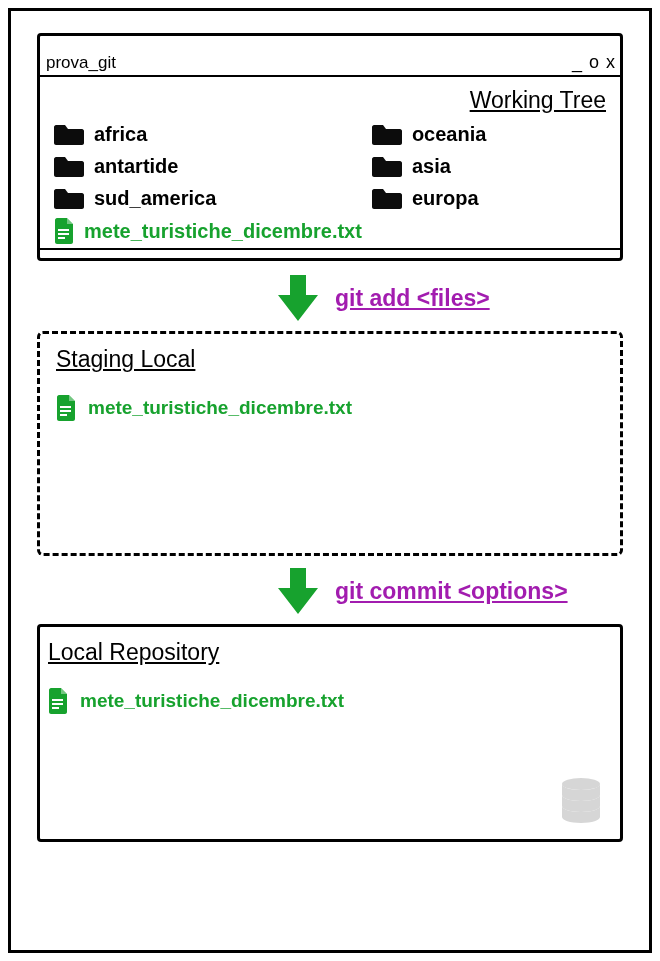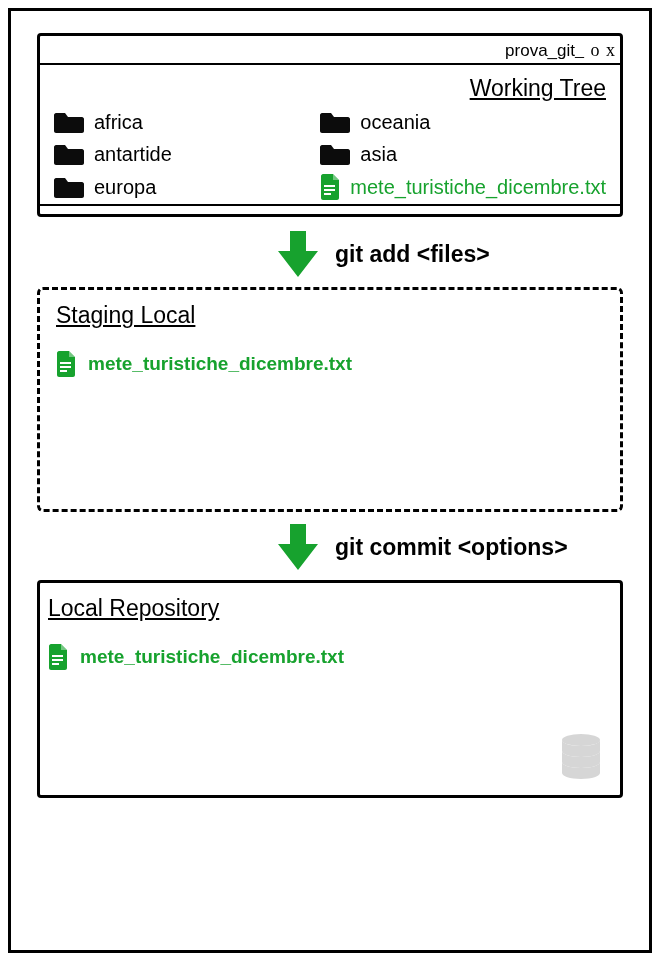--- a/index.html
+++ b/index.html
@@ -18,54 +18,54 @@
     position: relative;
   }
   .window {
     border: 3px solid #000;
     border-radius: 4px;
     margin-bottom: 12px;
   }
   .titlebar {
     border-bottom: 2px solid #000;
     display: flex;
-    justify-content: flex-end;
+    justify-content: space-between;
     align-items: center;
-    padding: 4px 4px 2px 6px;
+    padding: 16px 4px 2px 6px;
     font-size: 17px;
   }
-  .win-controls { font-size: 18px; letter-spacing: 1px; font-family: Liberation Serif, serif; }
+  .win-controls { font-size: 18px; letter-spacing: 1px; font-family: Liberation Sans, sans-serif; }
   .win-body { padding: 10px 14px 4px 14px; }
   .wt-heading {
     text-align: right;
     text-decoration: underline;
     font-size: 23px;
     margin-bottom: 8px;
   }
   .file-grid {
     display: grid;
     grid-template-columns: 1fr 1fr;
     column-gap: 10px;
     row-gap: 8px;
     font-size: 20px;
   }
-  .file-item { display: flex; align-items: center; gap: 10px; }
+  .file-item { display: flex; align-items: center; gap: 10px; font-weight: bold; }
   .file-item.green { color: #17a22e; }
   .folder-icon { width: 30px; height: 24px; flex-shrink: 0; }
   .doc-icon { width: 20px; height: 26px; flex-shrink: 0; }
   .win-statusbar { border-top: 2px solid #000; height: 10px; }
   .arrow-row {
     display: flex;
     align-items: center;
     gap: 14px;
     padding-left: 238px;
     margin: 2px 0 8px 0;
   }
   .arrow-icon { width: 46px; height: 50px; }
-  .cmd-text { color: #000000; font-weight: bold; font-size: 23px; }
+  .cmd-text { color: #a21caf; font-weight: bold; font-size: 23px; text-decoration: underline; }
   .staging-box {
     border: 3px dashed #000;
     border-radius: 6px;
     padding: 12px 16px 16px 16px;
     height: 225px;
     margin-bottom: 10px;
   }
   .box-heading {
     text-decoration: underline;
     font-size: 23px;
@@ -126,20 +126,26 @@
               <path fill="#0c0c0c" d="M2 3h9l3 4h14c1 0 2 1 2 2v12c0 1-1 2-2 2H2c-1 0-2-1-2-2V5c0-1 1-2 2-2z"></path>
             </svg>
           <span>antartide</span>
         </div>
 
         <div class="file-item">
           <svg class="folder-icon" viewBox="0 0 30 24">
               <path fill="#0c0c0c" d="M2 3h9l3 4h14c1 0 2 1 2 2v12c0 1-1 2-2 2H2c-1 0-2-1-2-2V5c0-1 1-2 2-2z"></path>
             </svg>
           <span>asia</span>
+        </div>
+        <div class="file-item">
+          <svg class="folder-icon" viewBox="0 0 30 24">
+              <path fill="#0c0c0c" d="M2 3h9l3 4h14c1 0 2 1 2 2v12c0 1-1 2-2 2H2c-1 0-2-1-2-2V5c0-1 1-2 2-2z"></path>
+            </svg>
+          <span>sud_america</span>
         </div>
 
         <div class="file-item">
           <svg class="folder-icon" viewBox="0 0 30 24">
               <path fill="#0c0c0c" d="M2 3h9l3 4h14c1 0 2 1 2 2v12c0 1-1 2-2 2H2c-1 0-2-1-2-2V5c0-1 1-2 2-2z"></path>
             </svg>
           <span>europa</span>
         </div>
         <div class="file-item green">
           <svg class="doc-icon" viewBox="0 0 20 26">

